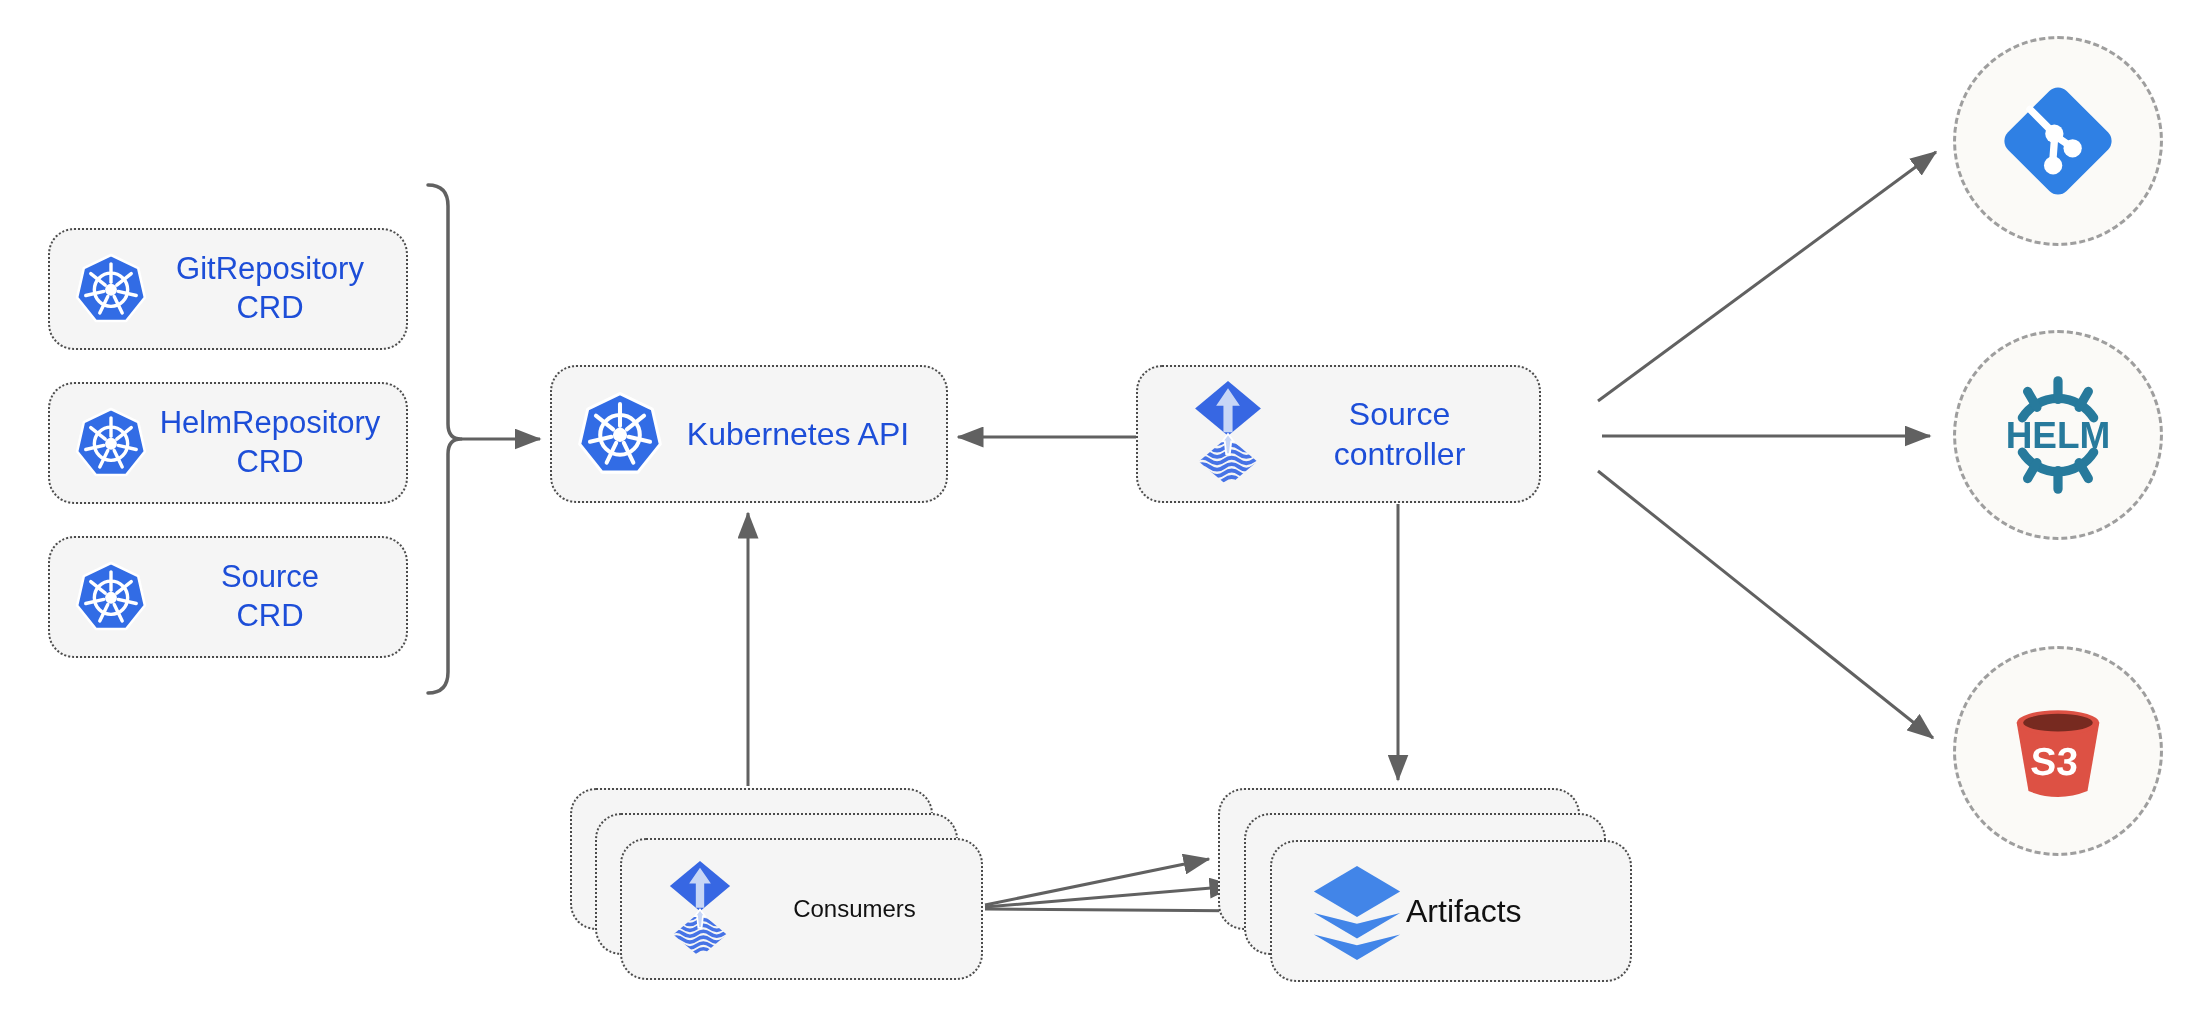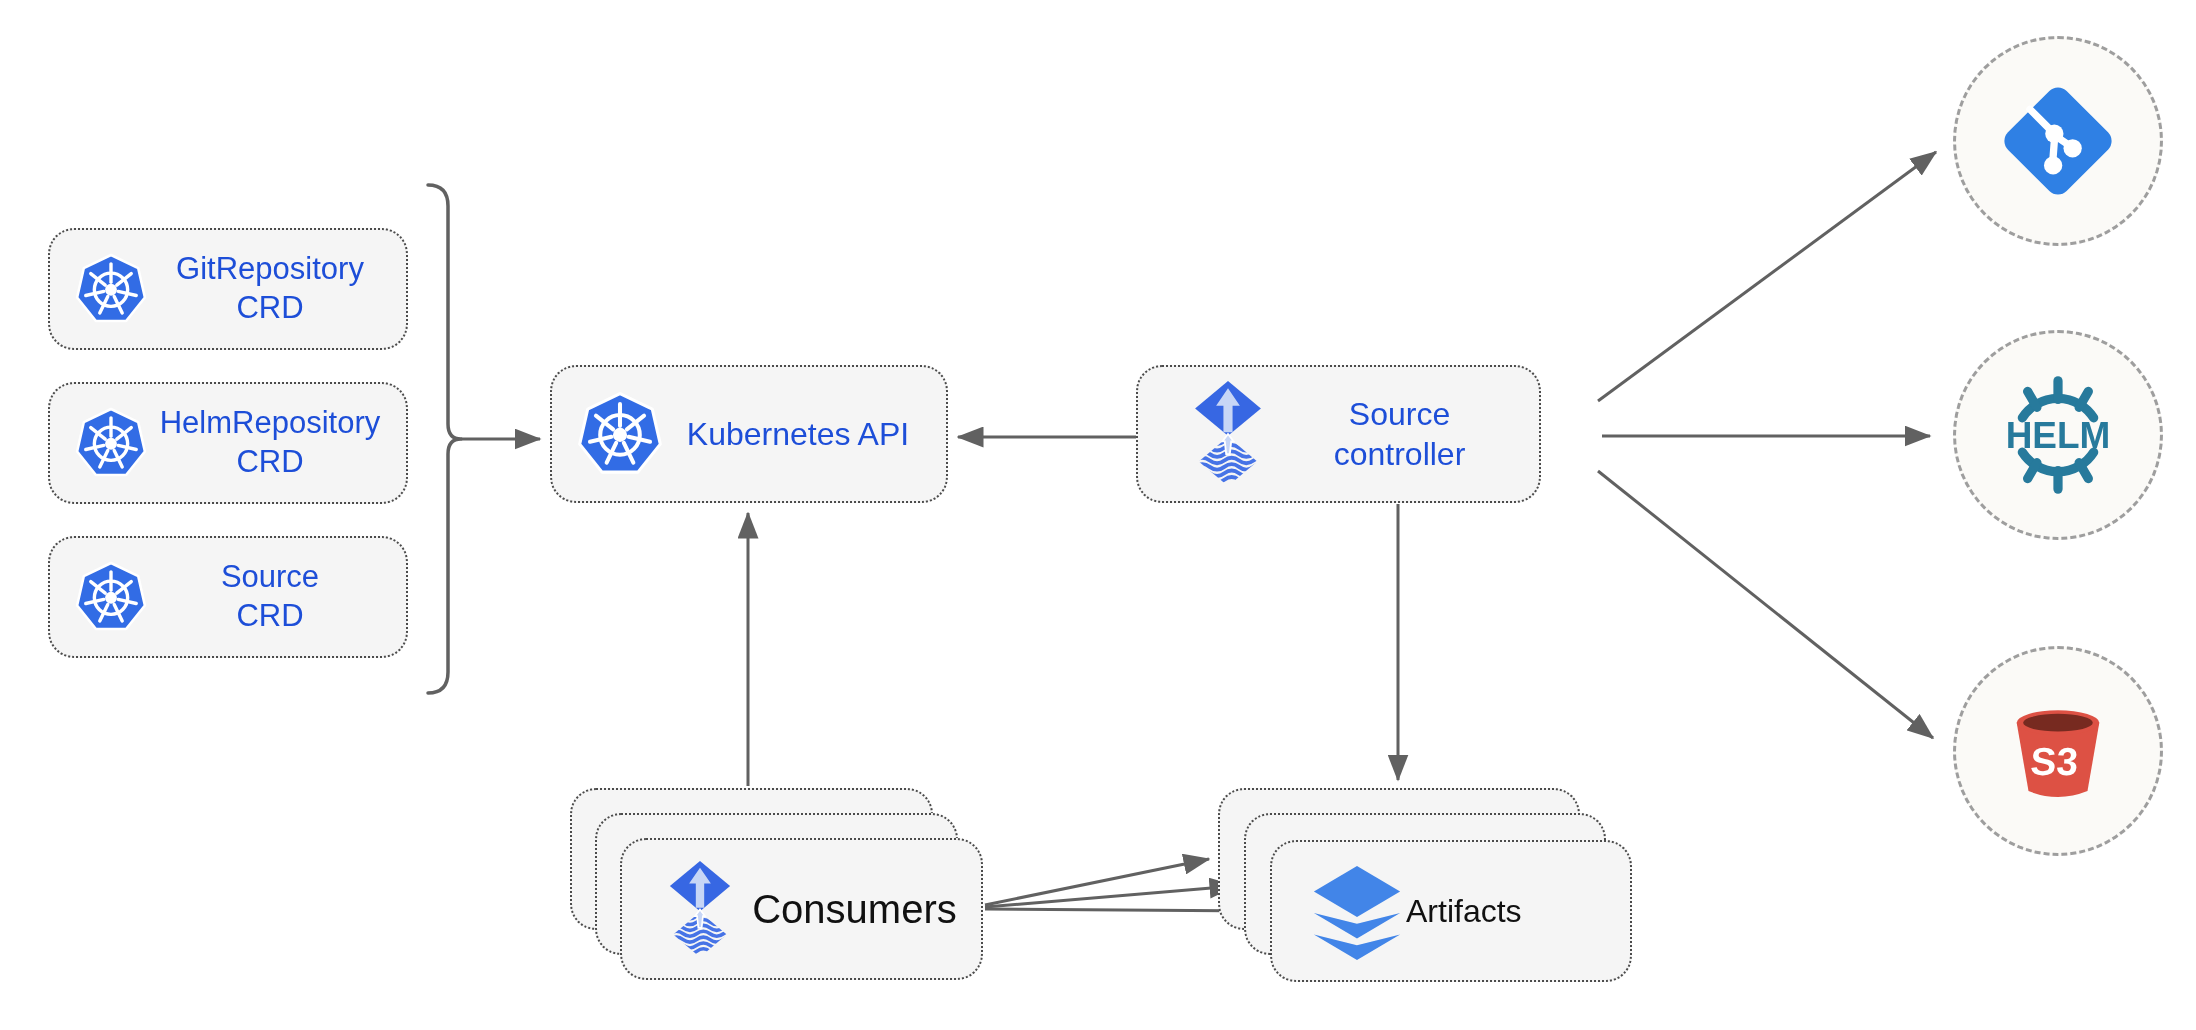--- a/index.html
+++ b/index.html
@@ -199,21 +199,21 @@
   </div>
 
   <div class="stackbox" style="left:570px;top:788px;width:363px;height:142px;"></div>
   <div class="stackbox" style="left:595px;top:813px;width:363px;height:142px;"></div>
   <div class="stackbox consumers-front" style="left:620px;top:838px;width:363px;height:142px;">
     <span class="icon">
         <svg width="84" height="97">
           <use href="#sym-flux"></use>
         </svg>
       </span>
-    <span class="label" style="flex:1;text-align:center;font-size:40px;padding-right:14px;">Consumers</span>
+    <span class="label" style="flex:1;text-align:center;font-size:24px;padding-right:14px;">Consumers</span>
   </div>
 
   <div class="stackbox" style="left:1218px;top:788px;width:362px;height:142px;"></div>
   <div class="stackbox" style="left:1244px;top:813px;width:362px;height:142px;"></div>
   <div class="stackbox artifacts-front" style="left:1270px;top:840px;width:362px;height:142px;">
     <span class="icon">
         <svg width="98" height="102">
           <use href="#sym-layers"></use>
         </svg>
       </span>

